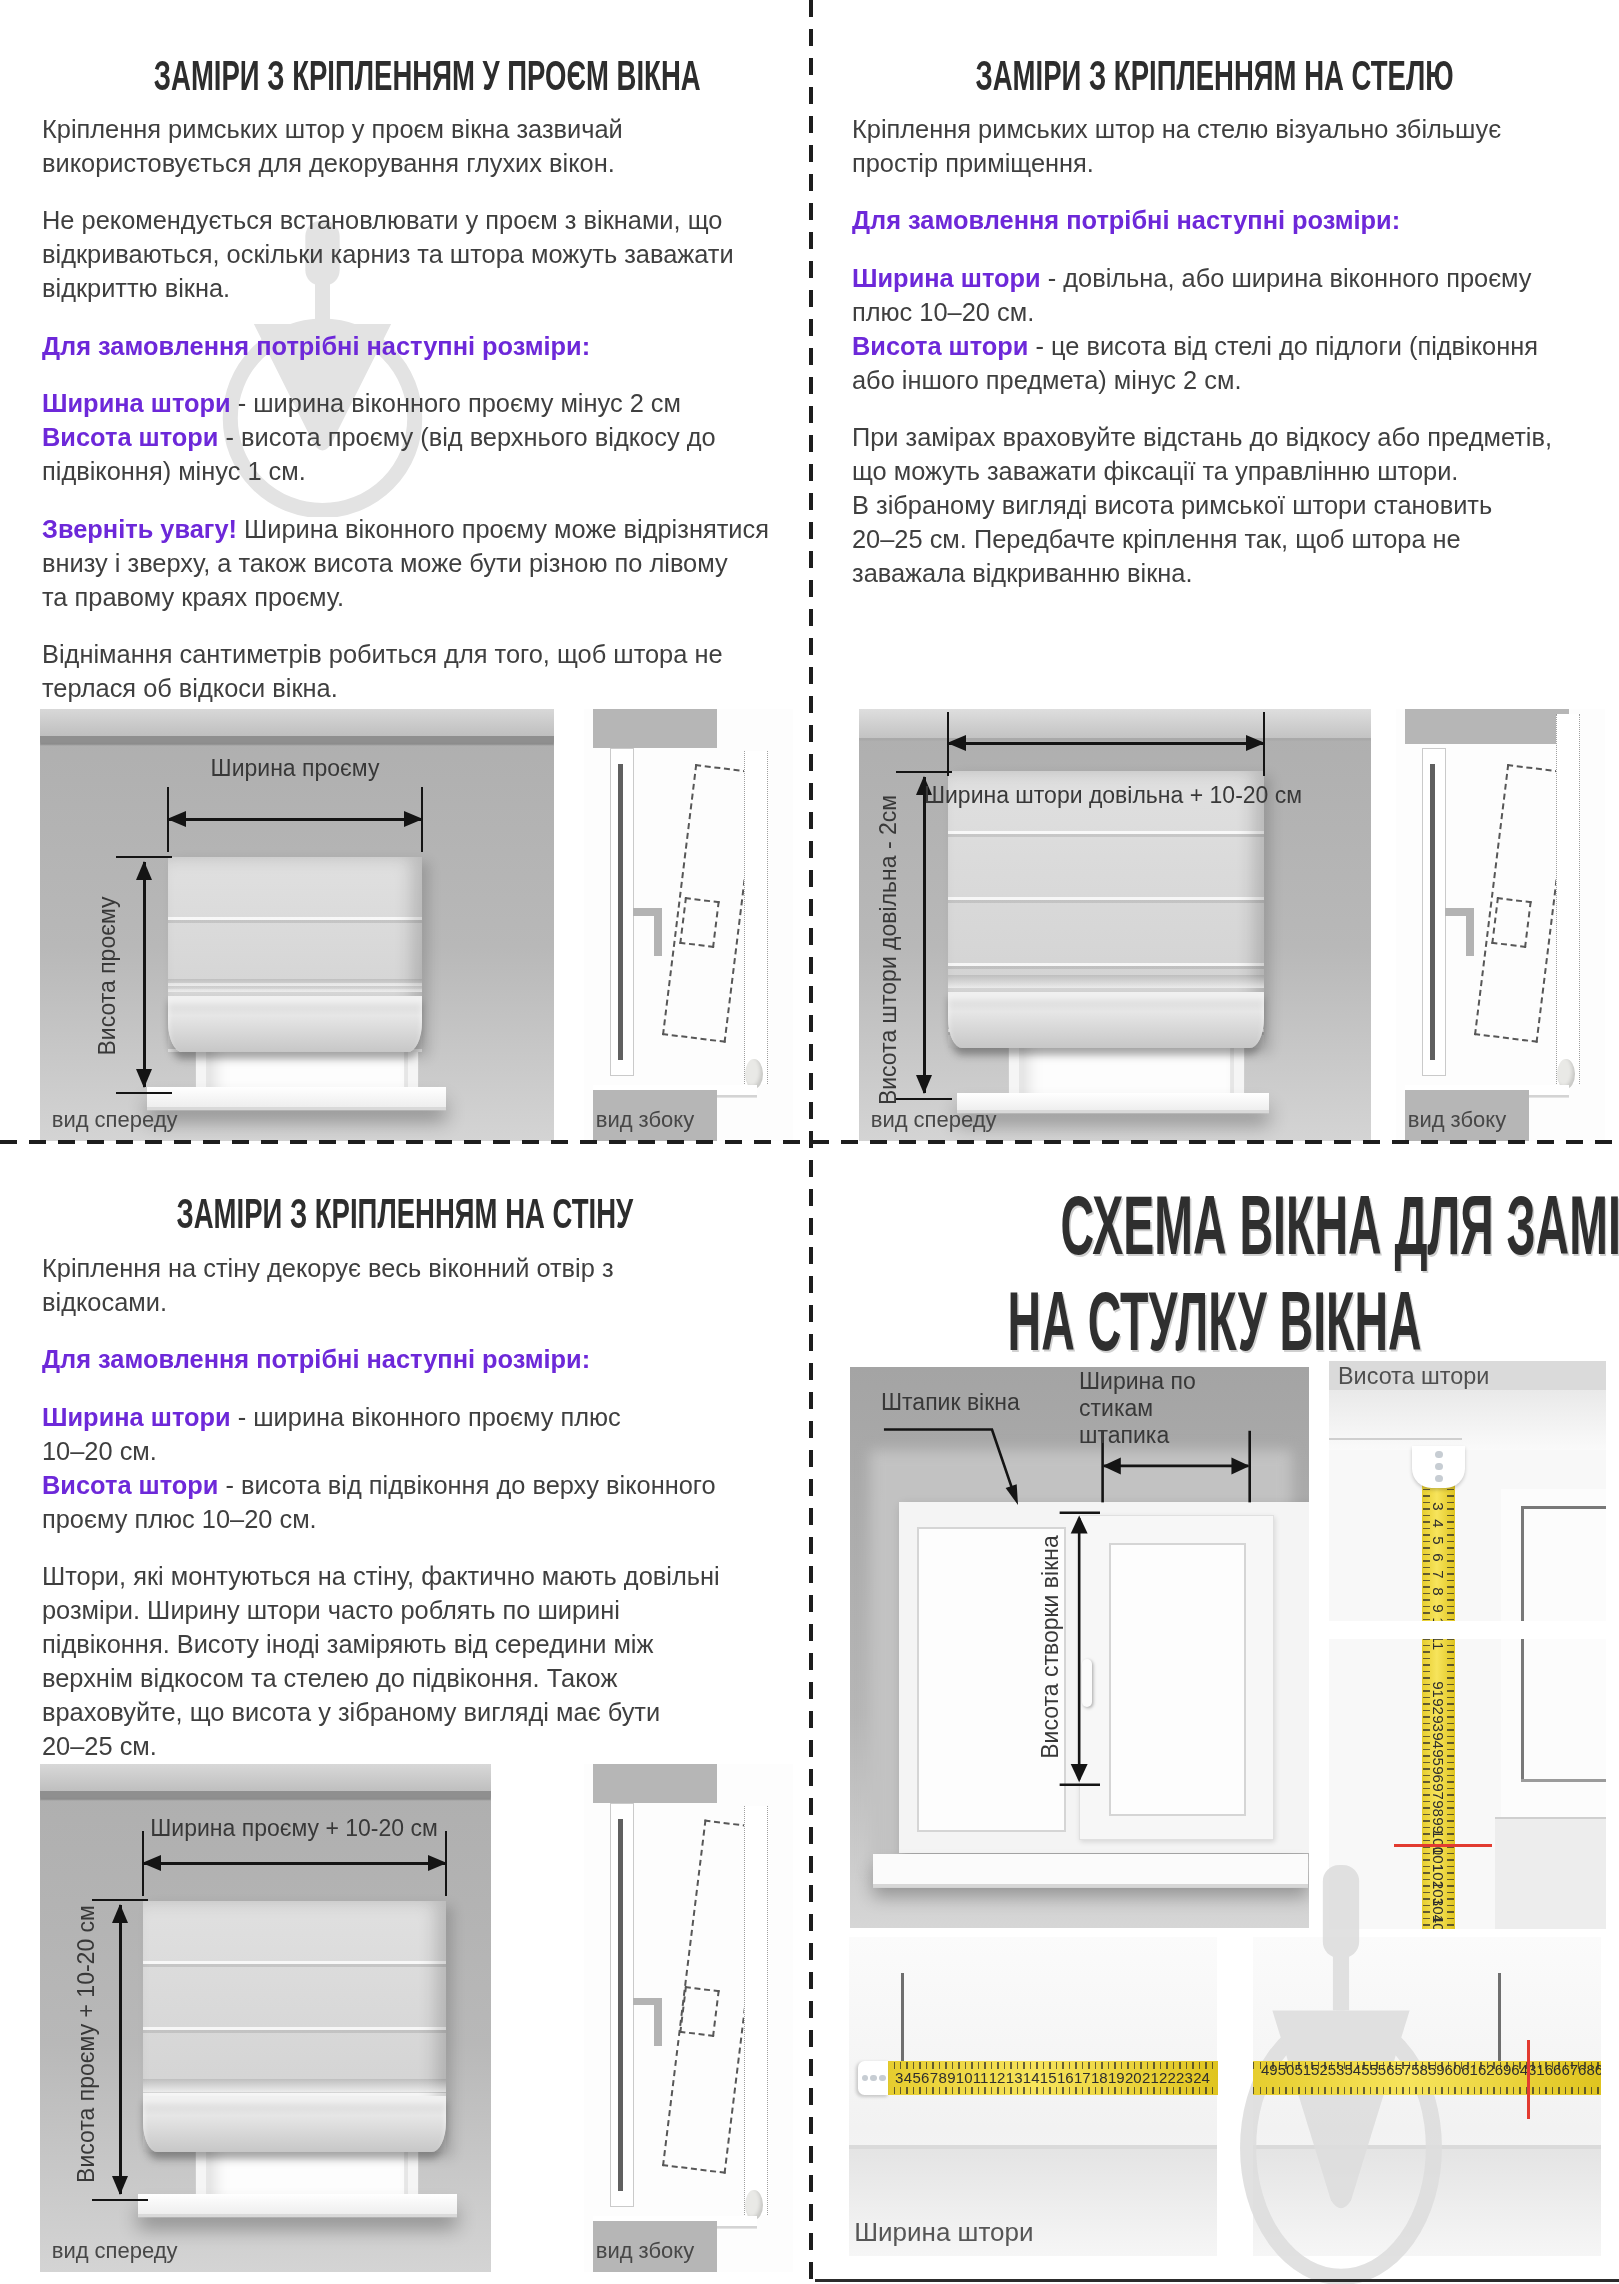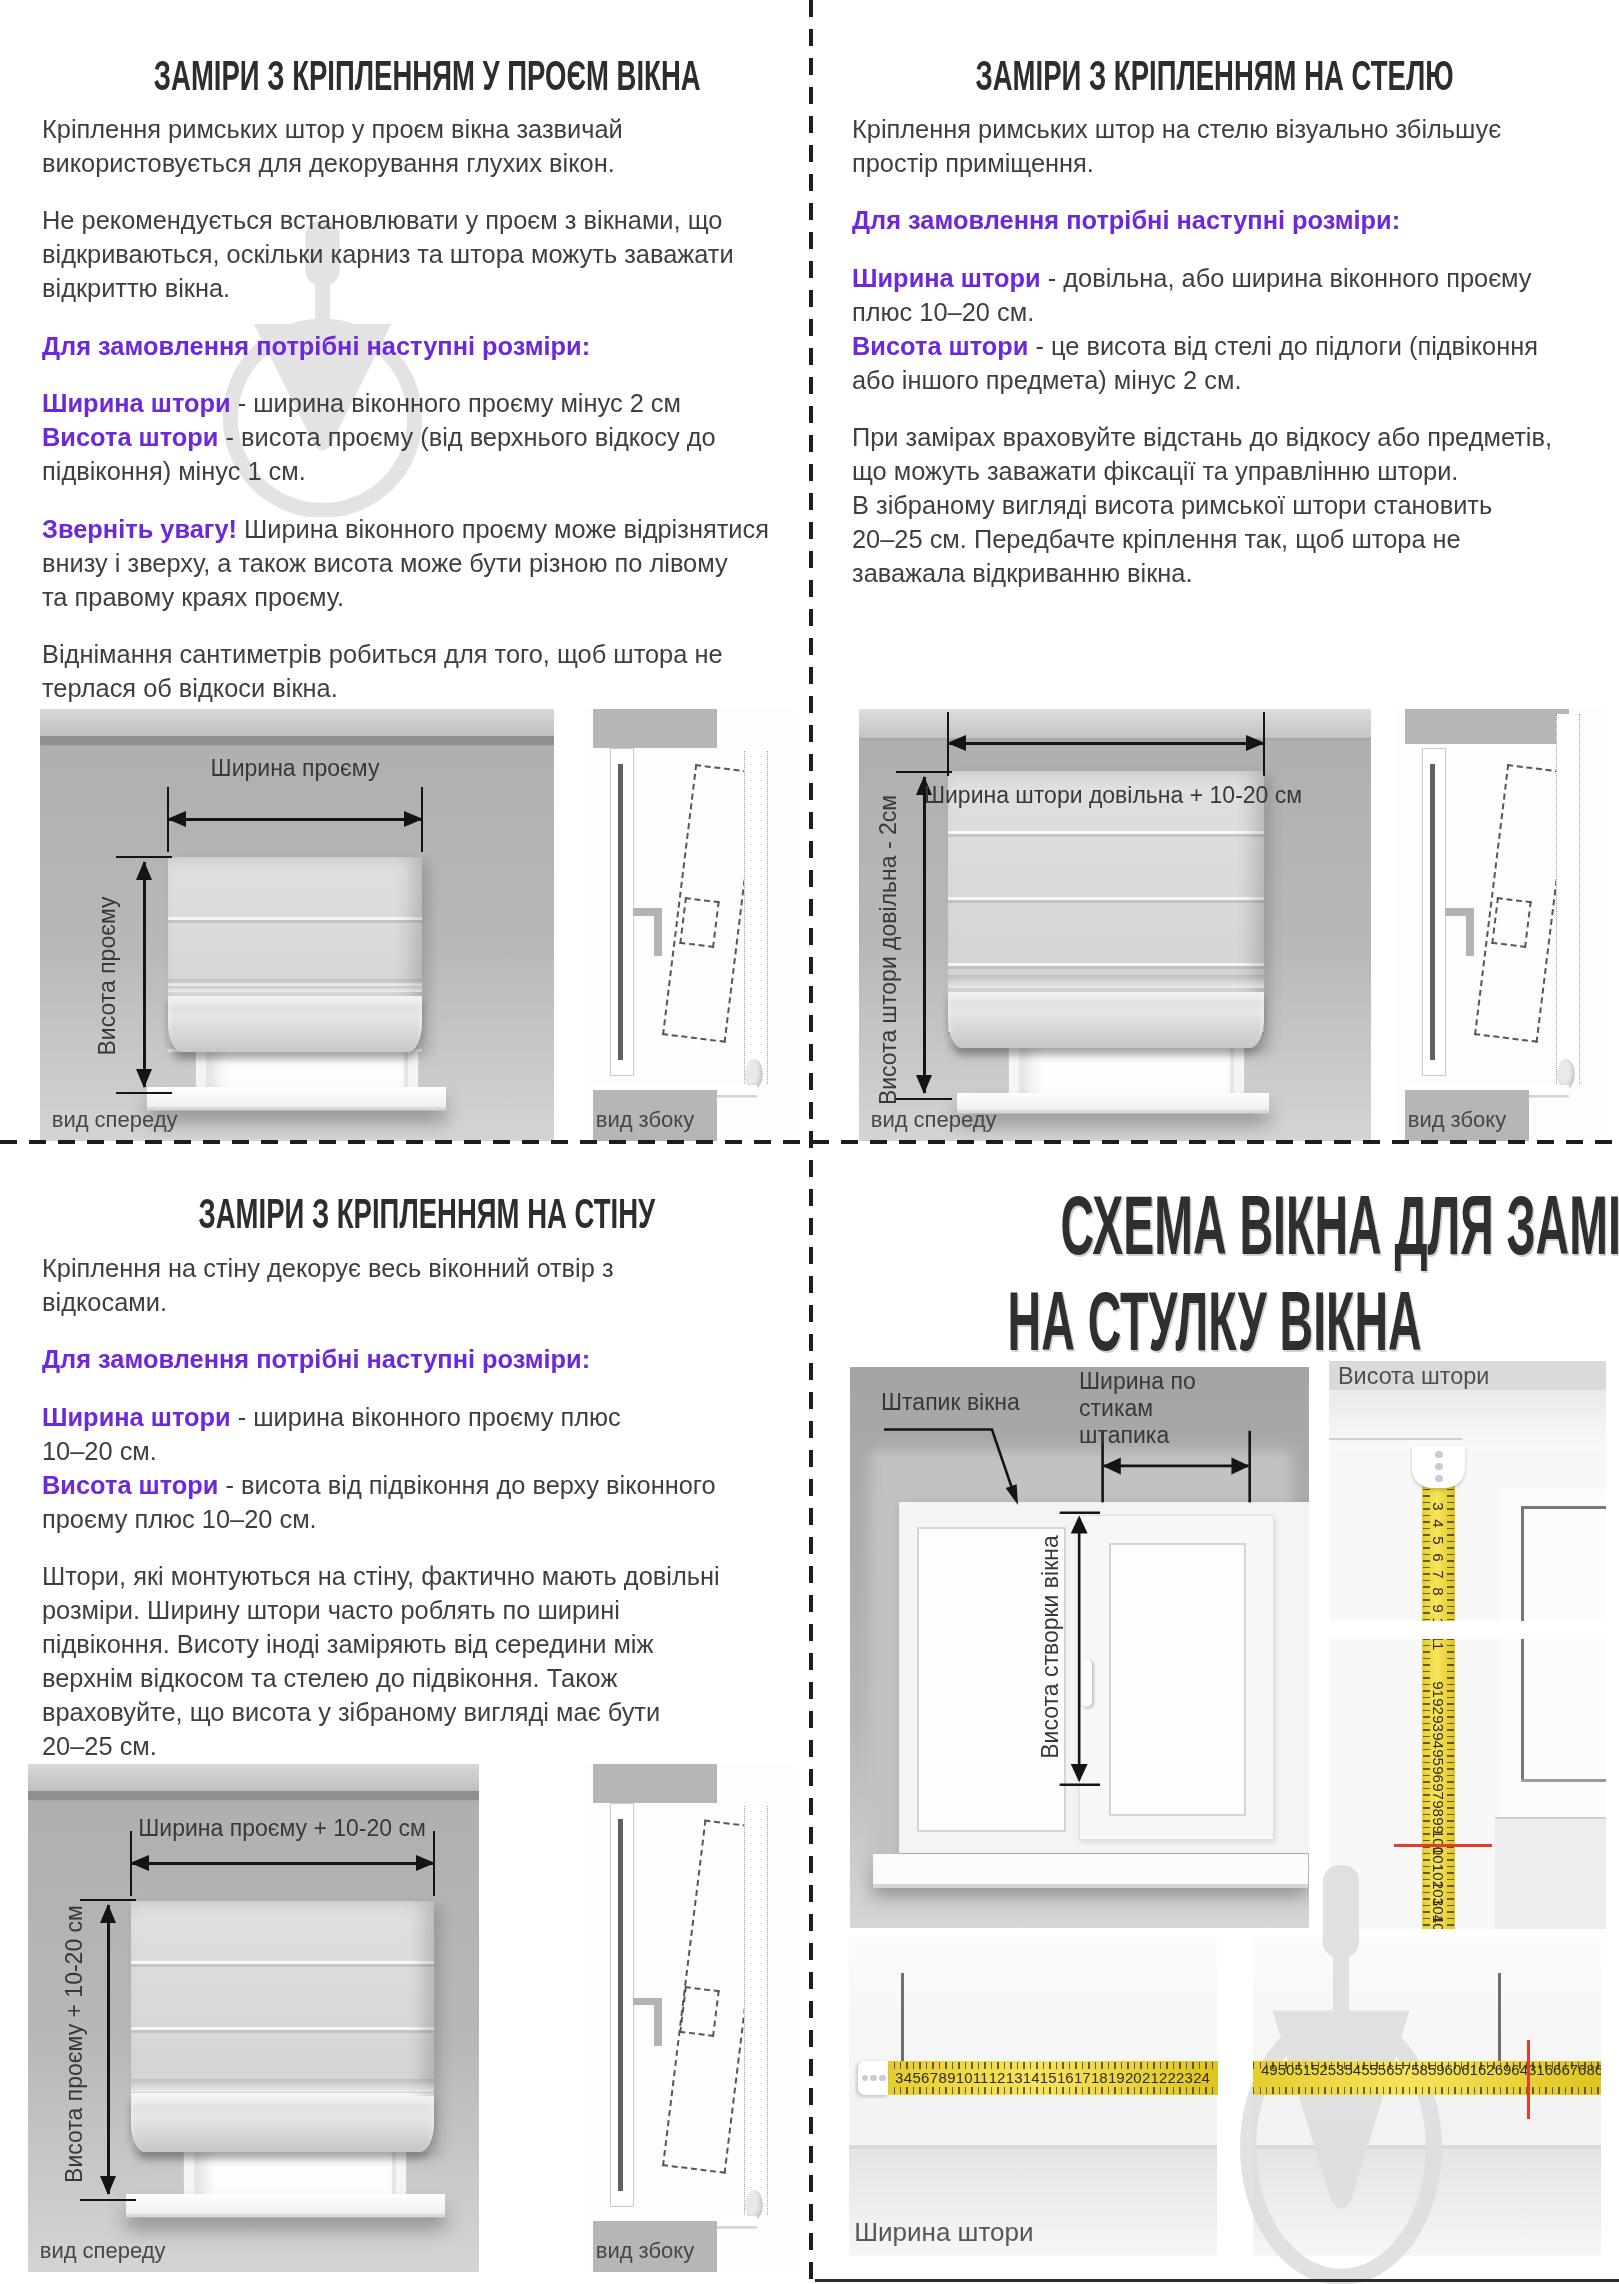--- a/index.html
+++ b/index.html
@@ -4,21 +4,21 @@
 <title>Заміри римських штор</title>
 <style>
   html,body { margin:0; padding:0; background:#ffffff; }
   #page {
     position:relative; width:1619px; height:2284px; background:#fff;
     font-family:"Liberation Sans", sans-serif; color:#3f3f3f; overflow:hidden;
   }
   .q { position:absolute; width:810px; }
   #q1 { left:0; top:0; height:1142px; }
   #q2 { left:810px; top:0; height:1142px; }
-  #q3 { left:0; top:1142px; height:1142px;padding-left:44px; }
+  #q3 { left:0; top:1142px; height:1142px; }
   #q4 { left:810px; top:1142px; height:1142px; }
 
   
   .vcut { position:absolute; left:809px; top:0; width:3.9px; height:2284px; z-index:40;
     background:repeating-linear-gradient(180deg,#1d1d1d 0 17px, transparent 17px 29px); }
   .hcut { position:absolute; left:0; top:1140px; height:3.9px; width:1619px; z-index:40;
     background:repeating-linear-gradient(90deg,#1d1d1d 0 17px, transparent 17px 29px); }
   .bcut { position:absolute; left:815px; top:2279px; height:3.3px; width:805px; background:#2c2c2c; z-index:40; }
 
   
@@ -49,21 +49,21 @@
   
   .photo { position:absolute; overflow:hidden; }
   .front { background:linear-gradient(180deg,#aeaeae 0%,#b8b8b8 55%,#d4d4d4 100%); }
   .viewlabel { position:absolute; left:11.7px; bottom:7.8px; font-size:22px; color:#474747; z-index:6; }
 
   
   #q1f { left:40px;  top:709px; width:514px; height:432px; }
   #q1s { left:584px; top:709px; width:209px; height:432px; }
   #q2f { left:49px;  top:709px; width:512px; height:432px; }
   #q2s { left:586px; top:709px; width:209px; height:432px; }
-  #q3f { left:28px;  top:622px;  width:451px; height:508px; }
+  #q3f { left:40px;  top:622px;  width:451px; height:508px; }
   #q3s { left:584px; top:622px;  width:209px; height:508px; }
 
   .cornice { position:absolute; left:0; top:0; right:0; height:27px;
     background:linear-gradient(180deg,#d8d8d8,#bfbfbf); box-shadow:0 6.5px 0 #8f8f8f, 0 9px 1.3px rgba(0,0,0,.2); }
   .ceilband { position:absolute; left:0; top:0; right:0; height:29px;
     background:linear-gradient(180deg,#dedede,#c3c3c3); box-shadow:0 2.6px 0 #a9a9a9; }
 
   .shade { position:absolute; z-index:2;
     background-image:repeating-linear-gradient(180deg, transparent 0 60px, rgba(255,255,255,.8) 60px 63px, rgba(110,110,110,.2) 63px 66px),
       linear-gradient(180deg,#e0e0e0,#d0d0d0);

